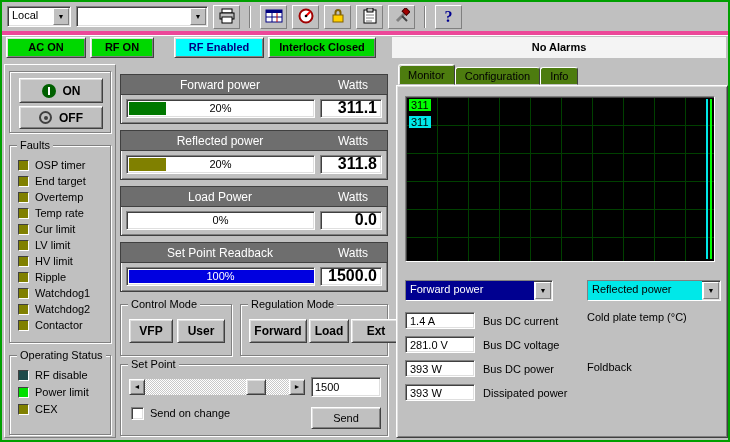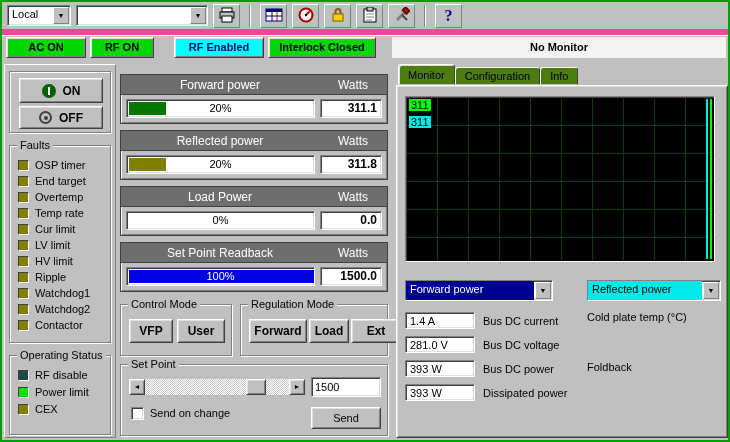--- a/index.html
+++ b/index.html
@@ -14,21 +14,21 @@
   .out-thin { background:#c0c0c0; border:1px solid; border-color:#ffffff #808080 #808080 #ffffff; }
   .sunk { background:#ffffff; border:1px solid; border-color:#808080 #ffffff #ffffff #808080;
           box-shadow: inset 1px 1px 0 #404040, inset -1px -1px 0 #dfdfdf; }
   .groupbox { position:absolute; border:1px solid #808080;
               box-shadow: inset 1px 1px 0 #ffffff, 1px 1px 0 #ffffff; }
   .legend { position:absolute; top:-7px; left:7px; background:#c0c0c0; padding:0 3px; font-size:11px; }
   .abs { position:absolute; }
 
   
   #toolbar { position:absolute; left:0; top:0; width:726px; height:33px;
-             border-bottom:6px solid #ec4899; box-shadow:0 1px 0 #ffffff;
+             border-bottom:4px solid #ec4899; box-shadow:0 1px 0 #ffffff;
              display:flex; align-items:center; padding:0 5px; gap:5px; }
   .combo { display:flex; height:21px; }
   .combo-text { flex:1; line-height:17px; padding:0 4px; white-space:nowrap; overflow:hidden; }
   .combo-arrow { width:16px; margin:1px; font-size:7px; line-height:15px; text-align:center; color:#000; }
   .tb-btn { width:27px; height:24px; display:flex; align-items:center; justify-content:center; }
   .tb-sep { width:2px; height:22px; border-left:1px solid #808080; border-right:1px solid #ffffff; margin:0 4px; }
 
   
   #statusbar { position:absolute; left:0; top:34px; width:726px; height:24px; }
   .st-btn { position:absolute; top:1px; height:21px; line-height:19px; text-align:center; font-weight:bold; }
@@ -51,21 +51,21 @@
            border:1px solid #404040; box-shadow: inset 1px 1px 0 #ffffff, inset -1px -1px 0 #808080; }
   .gauge-header { height:20px; background:#6e6e6e; color:#ffffff; display:flex; align-items:center;
                   border-bottom:1px solid #404040; font-size:12px; }
   .gauge-title { flex:1; text-align:center; }
   .gauge-unit { width:68px; text-align:center; }
   .gauge-body { display:flex; gap:5px; padding:4px 5px; }
   .gauge-bar { flex:1; height:19px; position:relative; overflow:hidden;padding-left:20px; }
   .gauge-fill { position:absolute; left:2px; top:2px; bottom:2px; }
   .gauge-pct { position:absolute; left:0; right:0; top:0; bottom:0; text-align:center; line-height:17px; }
   .gauge-value { width:62px; height:19px; line-height:16px; text-align:right; padding-right:4px;
-                 font-weight:bold; font-size:12px; }
+                 font-weight:bold; font-size:16px; }
 
   .mode-btn { position:absolute; height:24px; line-height:22px; text-align:center; font-weight:bold; font-size:12px; }
 
   
   .hscroll { position:absolute; height:16px; display:flex; }
   .sb-btn { width:16px; height:16px; font-size:7px; line-height:14px; text-align:center; }
   .sb-track { flex:1; position:relative;
               background-image:conic-gradient(#ffffff 25%, #c8c8c8 0 50%, #ffffff 0 75%, #c8c8c8 0);
               background-size:2px 2px; }
   .sb-thumb { position:absolute; left:70%; top:0; width:20px; height:16px; }
@@ -177,21 +177,21 @@
     <div class="st-btn out" style="left: 88px; width: 64px; background: rgb(0, 216, 0); color: rgb(0, 0, 0);">
       <span>RF ON</span>
     </div>
     <div class="st-btn out" style="left: 172px; width: 90px; background: rgb(0, 255, 255); color: rgb(0, 0, 128);">
       <span>RF Enabled</span>
     </div>
     <div class="st-btn out" style="left: 266px; width: 108px; background: rgb(0, 216, 0); color: rgb(0, 0, 0);">
       <span>Interlock Closed</span>
     </div>
     <div id="alarm-panel">
-      <span>No Monitor</span>
+      <span>No Alarms</span>
     </div>
   </div>
 
   <div id="left-panel" class="out-thin">
     <div class="abs groupbox" style="left:4px; top:6px; width:102px; height:62px;">
       <div class="pwr-btn out" style="top:6px; height:25px;">
         <span class="on-icon">
             <span></span>
           </span>
         <span>ON</span>

